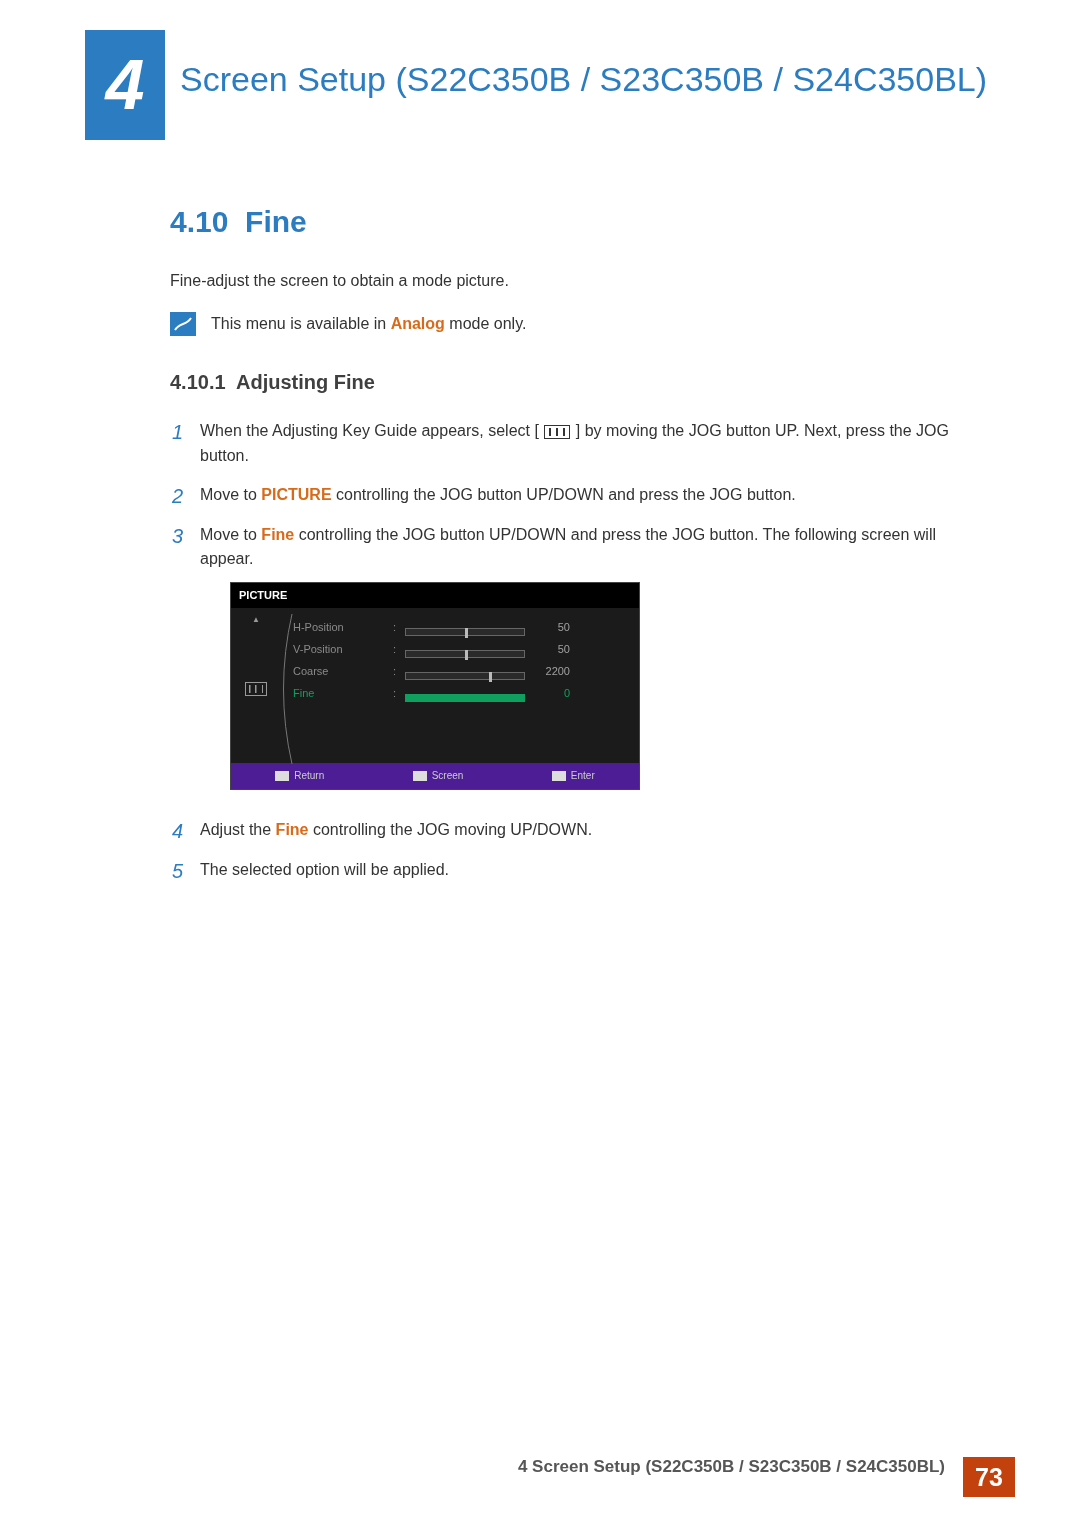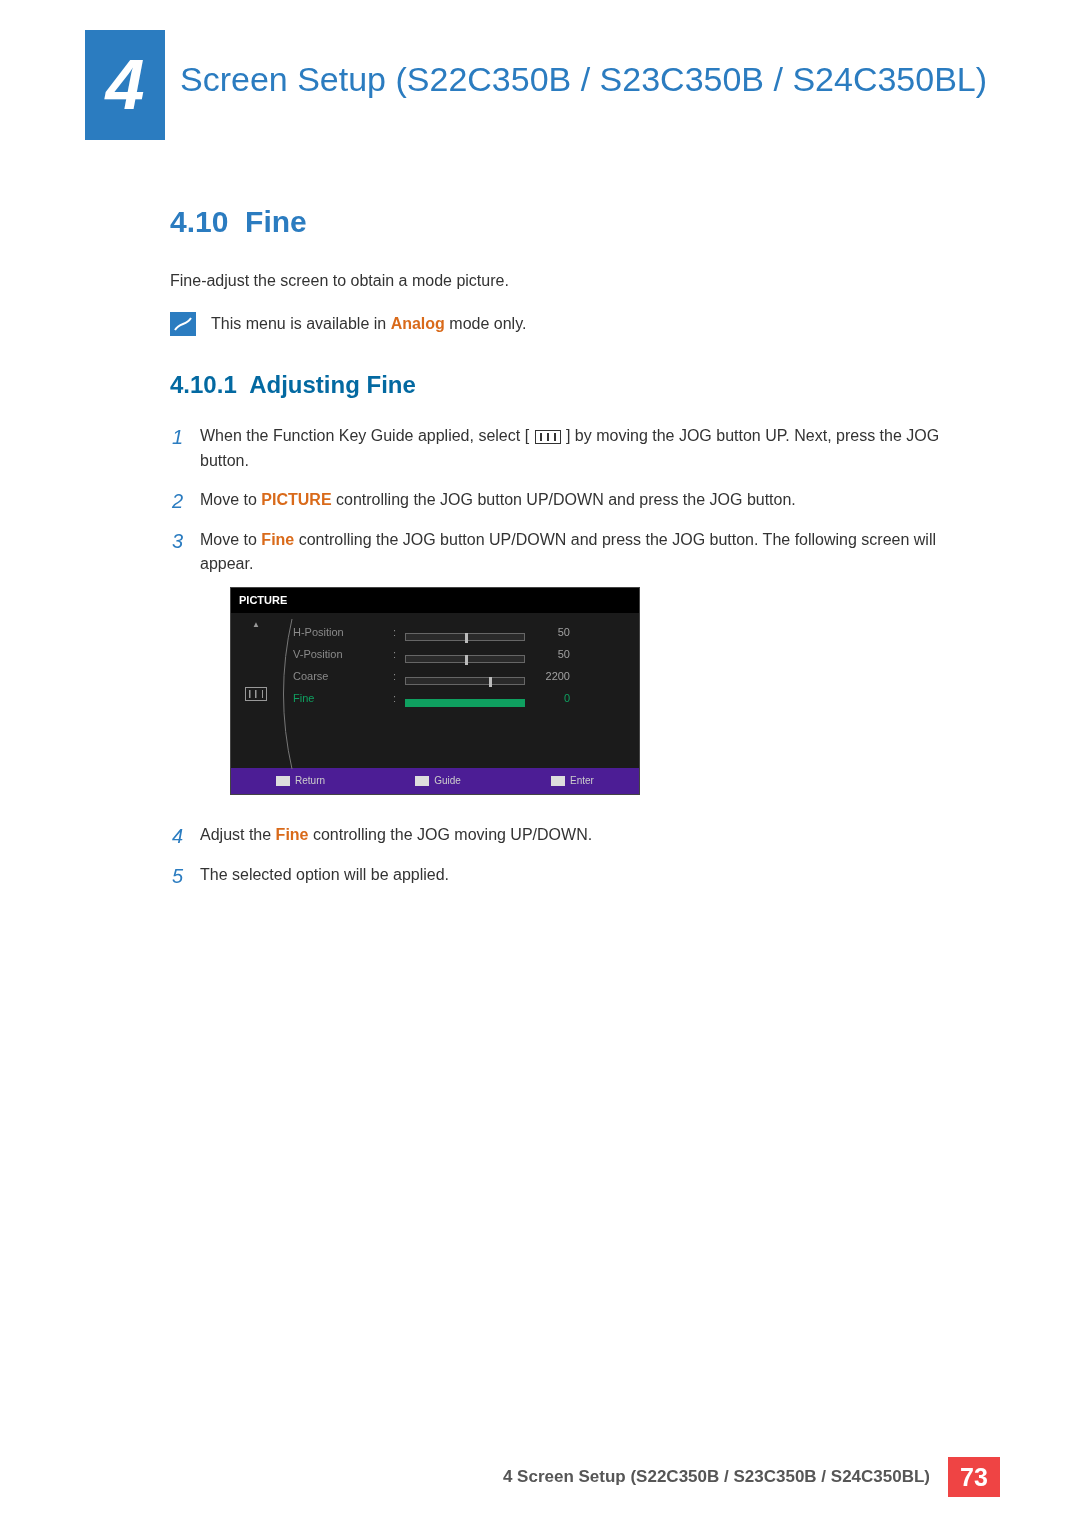--- a/index.html
+++ b/index.html
@@ -65,22 +65,22 @@
     flex-shrink: 0;
   }
   .note-icon svg { display:block; }
   .note-text {
     font-size: 16px;
     color: #333;
     text-align: center;
   }
   .orange { color: #d96a1a; font-weight: bold; }
   .subsection-heading {
-    color: #0369a1;
-    font-size: 24px;
+    color: #404040;
+    font-size: 20px;
     font-weight: bold;
     margin-bottom: 25px;
   }
   .steps {
     padding-left: 2px;
   }
   .step {
     display: flex;
     margin-bottom: 14px;
   }
@@ -238,35 +238,35 @@
   .osd-foot-icon {
     width: 14px;
     height: 10px;
     background: #ddd;
     position: relative;
   }
   
   .page-footer {
     position: absolute;
     bottom: 30px;
-    right: 80px;
-    display: flex;
-    align-items: center;
+    right: 65px;
+    display: flex;
+    align-items: flex-start;
     margin-top: 24px;
   }
   .footer-text {
     color: #565656;
     font-weight: bold;
     font-size: 17px;
     margin-right: 18px;
   }
   .footer-pagebox {
     width: 52px;
     height: 40px;
-    background: #ef4444;
+    background: #c2410c;
     color: #fff;
     display: flex;
     align-items: center;
     justify-content: center;
     font-size: 25px;
     font-weight: bold;
   }
 </style>
 </head>
 <body>
@@ -300,21 +300,21 @@
   <div class="subsection-heading">
     <span>4.10.1</span>&nbsp;
     <span>Adjusting Fine</span>
   </div>
 
   <div class="steps">
 
     <div class="step">
       <div class="step-num">1</div>
       <div class="step-text">
-        <span>When the Function Key Guide applied, select </span><span>[ </span><span class="inline-icon"></span><span> ]</span><span> by moving the JOG button UP. Next, press the JOG button.</span>
+        <span>When the Adjusting Key Guide appears, select </span><span>[ </span><span class="inline-icon"></span><span> ]</span><span> by moving the JOG button UP. Next, press the JOG button.</span>
       </div>
     </div>
 
     <div class="step">
       <div class="step-num">2</div>
       <div class="step-text">
         <span>Move to </span><span class="orange">PICTURE</span><span> controlling the JOG button UP/DOWN and press the JOG button.</span>
       </div>
     </div>
 
@@ -375,21 +375,21 @@
               </div>
             </div>
           </div>
           <div class="osd-footer">
             <div class="osd-foot-item">
               <span class="osd-foot-icon"></span>
               <span>Return</span>
             </div>
             <div class="osd-foot-item">
               <span class="osd-foot-icon"></span>
-              <span>Guide</span>
+              <span>Screen</span>
             </div>
             <div class="osd-foot-item">
               <span class="osd-foot-icon"></span>
               <span>Enter</span>
             </div>
           </div>
         </div>
       </div>
     </div>
 

